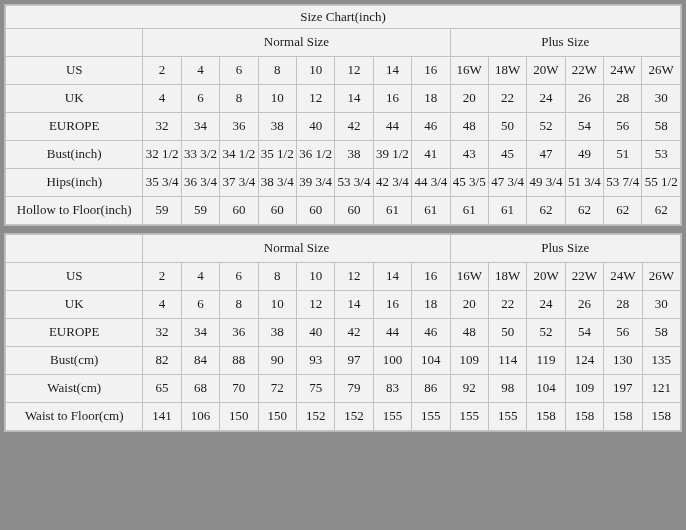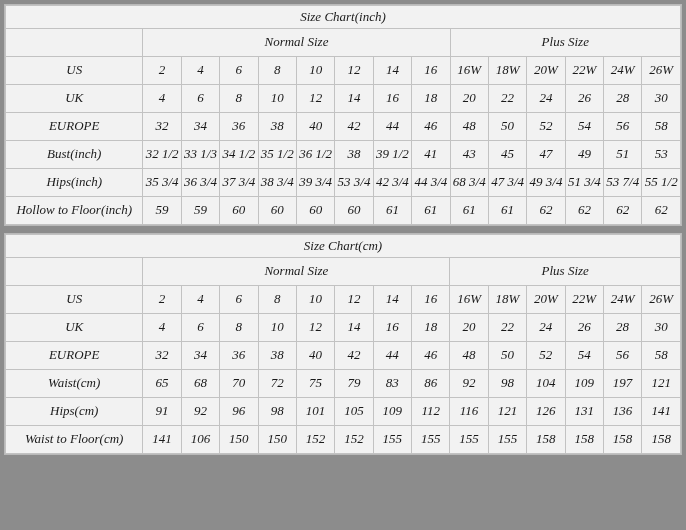--- a/index.html
+++ b/index.html
@@ -14,21 +14,20 @@
     overflow: hidden;
   }
   .page {
     width: 686px;
     height: 530px;
     box-sizing: border-box;
     padding: 4px 4px;
     display: flex;
     flex-direction: column;
     gap: 7px;
-    font-style: italic;
   }
   .chart-block {
     background: #f2f2f2;
     border: 1px solid #b9b9b9;
     box-sizing: border-box;
   }
   table.size-chart {
     border-collapse: collapse;
     width: 100%;
     table-layout: fixed;
@@ -160,21 +159,21 @@
           <td class="val">50</td>
           <td class="val">52</td>
           <td class="val">54</td>
           <td class="val">56</td>
           <td class="val">58</td>
         </tr>
 
         <tr>
           <td class="rowlabel">Bust(inch)</td>
           <td class="val-sm">32 1/2</td>
-          <td class="val-sm">33 1/3</td>
+          <td class="val-sm">33 3/2</td>
           <td class="val-sm">34 1/2</td>
           <td class="val-sm">35 1/2</td>
           <td class="val-sm">36 1/2</td>
           <td class="val-sm">38</td>
           <td class="val-sm">39 1/2</td>
           <td class="val-sm">41</td>
           <td class="val-sm">43</td>
           <td class="val-sm">45</td>
           <td class="val-sm">47</td>
           <td class="val-sm">49</td>
@@ -186,21 +185,21 @@
         <tr>
           <td class="rowlabel">Hips(inch)</td>
           <td class="val-sm">35 3/4</td>
           <td class="val-sm">36 3/4</td>
           <td class="val-sm">37 3/4</td>
           <td class="val-sm">38 3/4</td>
           <td class="val-sm">39 3/4</td>
           <td class="val-sm">53 3/4</td>
           <td class="val-sm">42 3/4</td>
           <td class="val-sm">44 3/4</td>
-          <td class="val-sm">68 3/4</td>
+          <td class="val-sm">45 3/5</td>
           <td class="val-sm">47 3/4</td>
           <td class="val-sm">49 3/4</td>
           <td class="val-sm">51 3/4</td>
           <td class="val-sm">53 7/4</td>
           <td class="val-sm">55 1/2</td>
         </tr>
 
         <tr>
           <td class="rowlabel-wide">Hollow to Floor(inch)</td>
           <td class="val">59</td>
@@ -236,23 +235,20 @@
           <col class="data-col">
         <col class="data-col">
           <col class="data-col">
           <col class="data-col">
           <col class="data-col">
         <col class="data-col">
           <col class="data-col">
       </colgroup>
       <tbody>
         <tr>
-          <td class="title-cell" colspan="15">Size Chart(cm)</td>
-        </tr>
-        <tr>
           <td class="blank"></td>
           <td class="group-cell" colspan="8">Normal Size</td>
           <td class="group-cell" colspan="6">Plus Size</td>
         </tr>
 
         <tr>
           <td class="rowlabel">US</td>
           <td class="val">2</td>
           <td class="val">4</td>
           <td class="val">6</td>
@@ -298,56 +294,56 @@
           <td class="val">44</td>
           <td class="val">46</td>
           <td class="val">48</td>
           <td class="val">50</td>
           <td class="val">52</td>
           <td class="val">54</td>
           <td class="val">56</td>
           <td class="val">58</td>
         </tr>
 
+        <tr>
+          <td class="rowlabel">Bust(cm)</td>
+          <td class="val">82</td>
+          <td class="val">84</td>
+          <td class="val">88</td>
+          <td class="val">90</td>
+          <td class="val">93</td>
+          <td class="val">97</td>
+          <td class="val">100</td>
+          <td class="val">104</td>
+          <td class="val">109</td>
+          <td class="val">114</td>
+          <td class="val">119</td>
+          <td class="val">124</td>
+          <td class="val">130</td>
+          <td class="val">135</td>
+        </tr>
 
         <tr>
           <td class="rowlabel">Waist(cm)</td>
           <td class="val">65</td>
           <td class="val">68</td>
           <td class="val">70</td>
           <td class="val">72</td>
           <td class="val">75</td>
           <td class="val">79</td>
           <td class="val">83</td>
           <td class="val">86</td>
           <td class="val">92</td>
           <td class="val">98</td>
           <td class="val">104</td>
           <td class="val">109</td>
           <td class="val">197</td>
           <td class="val">121</td>
         </tr>
 
-        <tr>
-          <td class="rowlabel">Hips(cm)</td>
-          <td class="val">91</td>
-          <td class="val">92</td>
-          <td class="val">96</td>
-          <td class="val">98</td>
-          <td class="val">101</td>
-          <td class="val">105</td>
-          <td class="val">109</td>
-          <td class="val">112</td>
-          <td class="val">116</td>
-          <td class="val">121</td>
-          <td class="val">126</td>
-          <td class="val">131</td>
-          <td class="val">136</td>
-          <td class="val">141</td>
-        </tr>
 
         <tr>
           <td class="rowlabel-wide">Waist to Floor(cm)</td>
           <td class="val">141</td>
           <td class="val">106</td>
           <td class="val">150</td>
           <td class="val">150</td>
           <td class="val">152</td>
           <td class="val">152</td>
           <td class="val">155</td>

